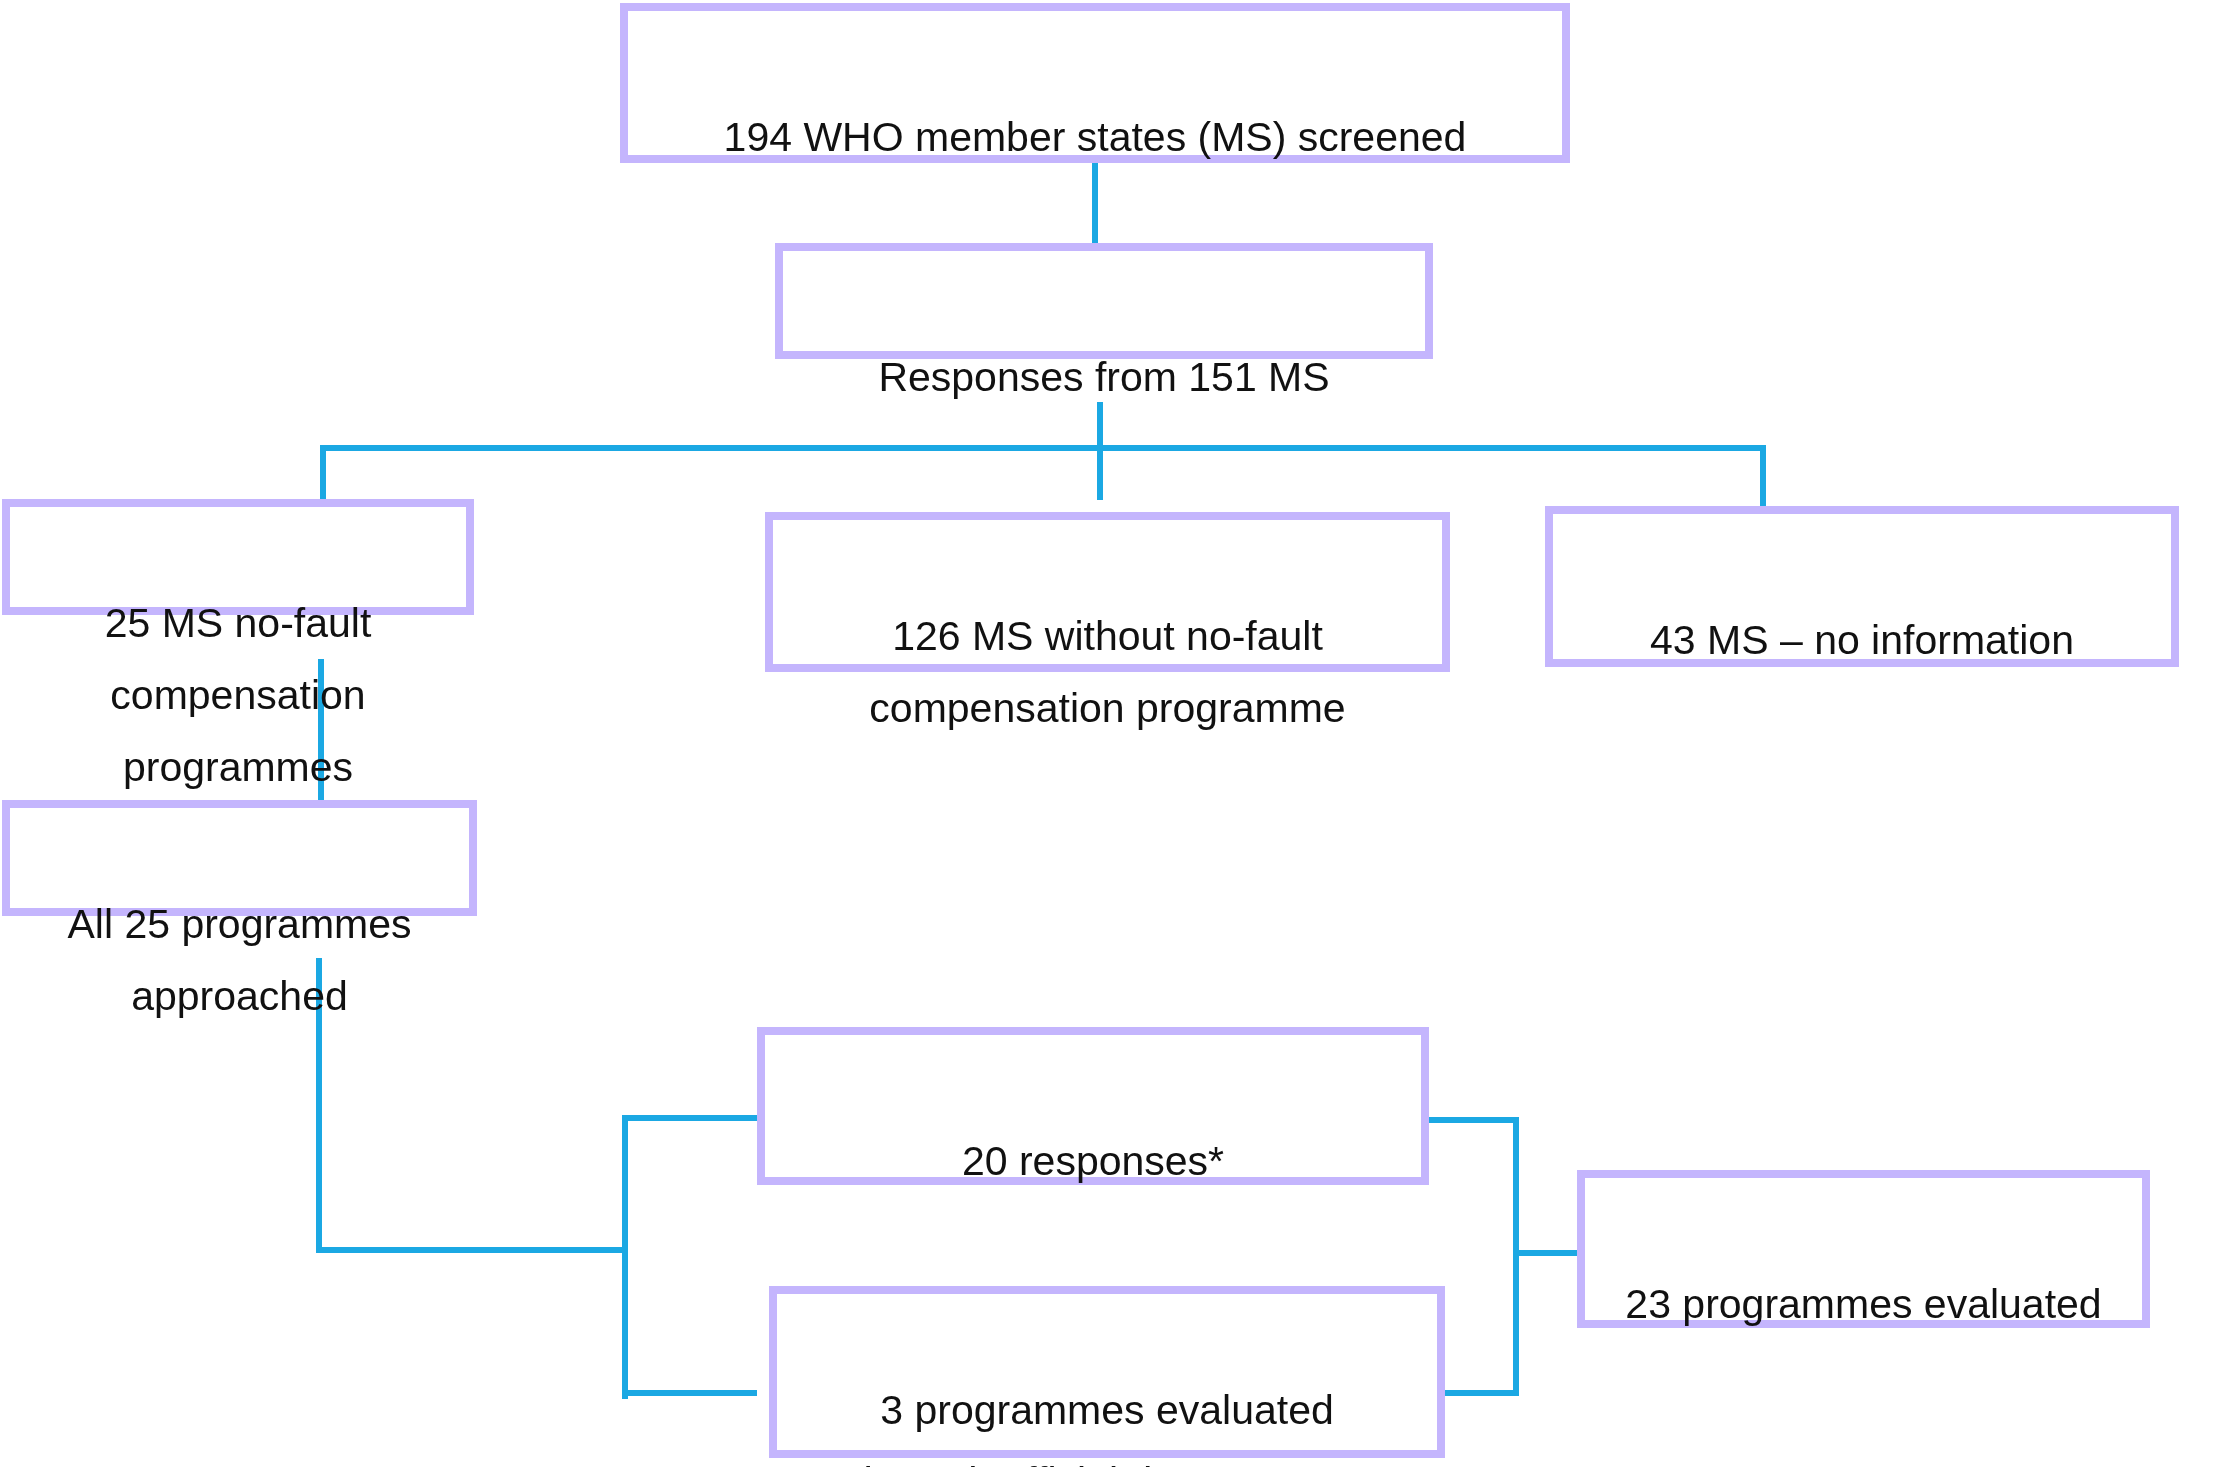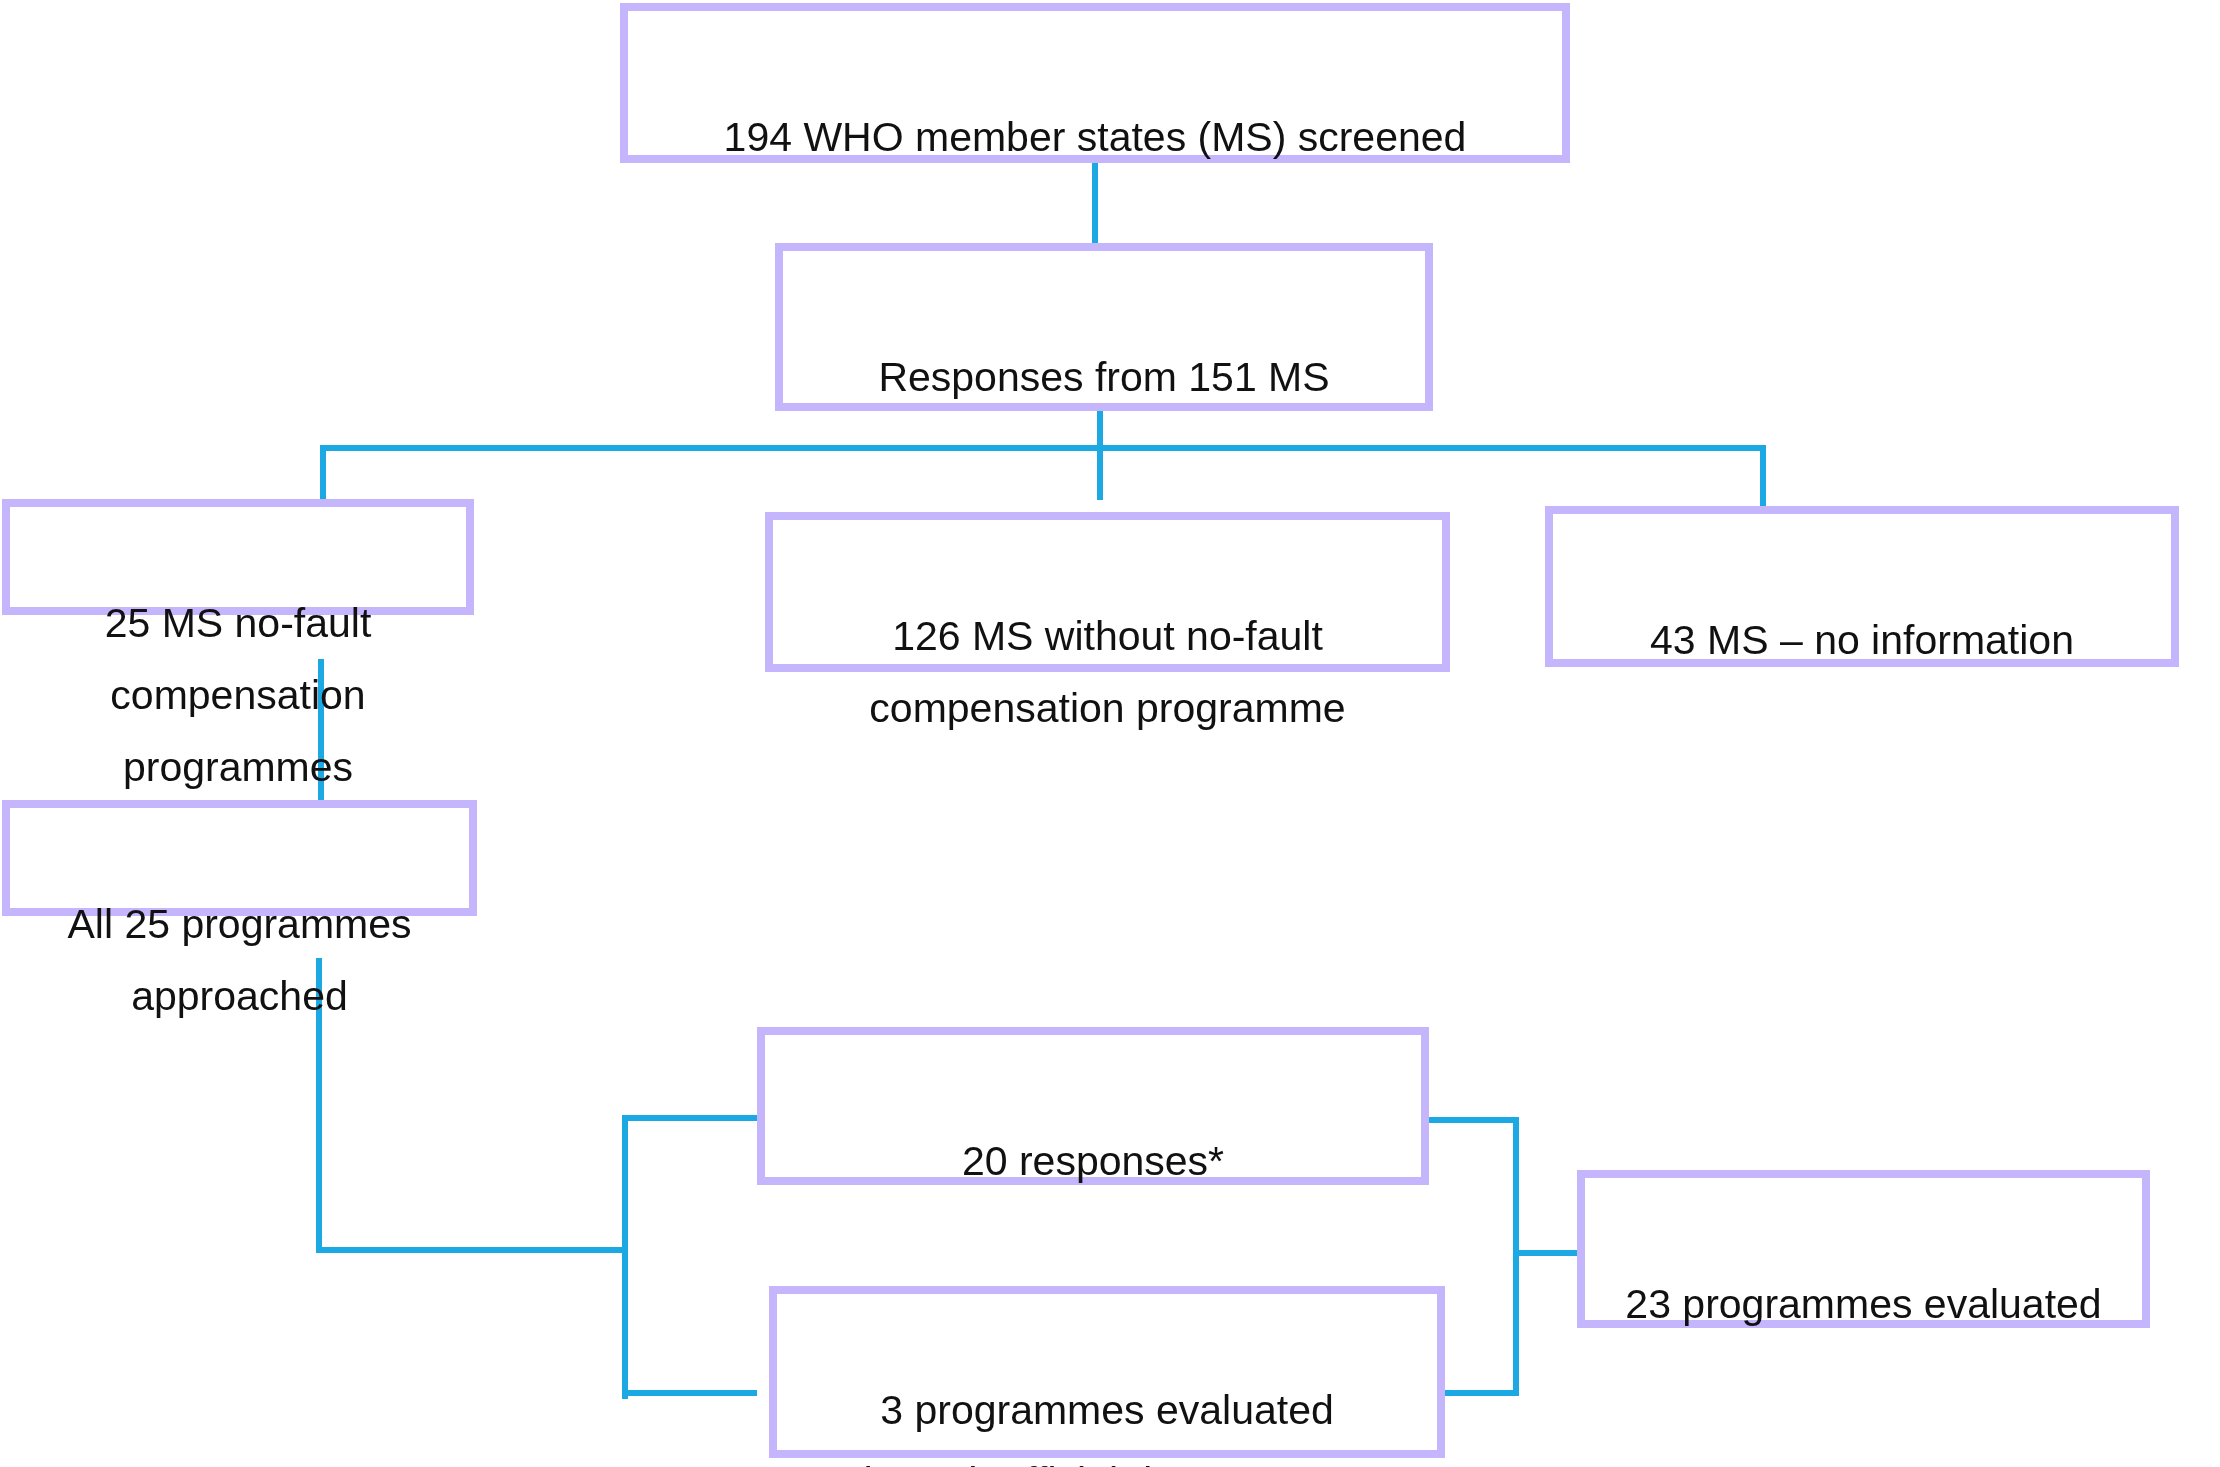--- a/index.html
+++ b/index.html
@@ -29,21 +29,21 @@
   }
   .pad1 { padding-top: 18px; }   
   .pad2 { padding-top: 8px; }    
   .conn {
     position: absolute;
     background: #1BA8E3;
     z-index: 1;
   }
   
   #box-screened        { left: 620px;  top: 3px;    width: 950px; height: 160px; }
-  #box-responses       { left: 775px;  top: 243px;  width: 658px; height: 168px; }
+  #box-responses       { left: 775px;  top: 243px;  width: 658px; height: 116px; }
   #box-nofault         { left: 2px;    top: 499px;  width: 472px; height: 116px; }
   #box-without-nofault { left: 765px;  top: 500px;  width: 685px; height: 160px; margin-top: 12px; }
   #box-noinfo          { left: 1545px; top: 506px;  width: 634px; height: 161px; }
   #box-approached      { left: 2px;    top: 800px;  width: 475px; height: 116px; text-align: center; }
   #box-20responses     { left: 757px;  top: 1027px; width: 672px; height: 158px; text-align: center; }
   #box-officialdocs    { left: 757px;  top: 1286px; width: 676px; height: 172px; margin-left: 12px; }
   #box-evaluated       { left: 1577px; top: 1170px; width: 573px; height: 158px; }
   
   #c-a-b        { left: 1092px; top: 163px;  width: 6px;    height: 80px;  }
   #c-b-branch   { left: 1097px; top: 402px;  width: 6px;    height: 98px;  }

